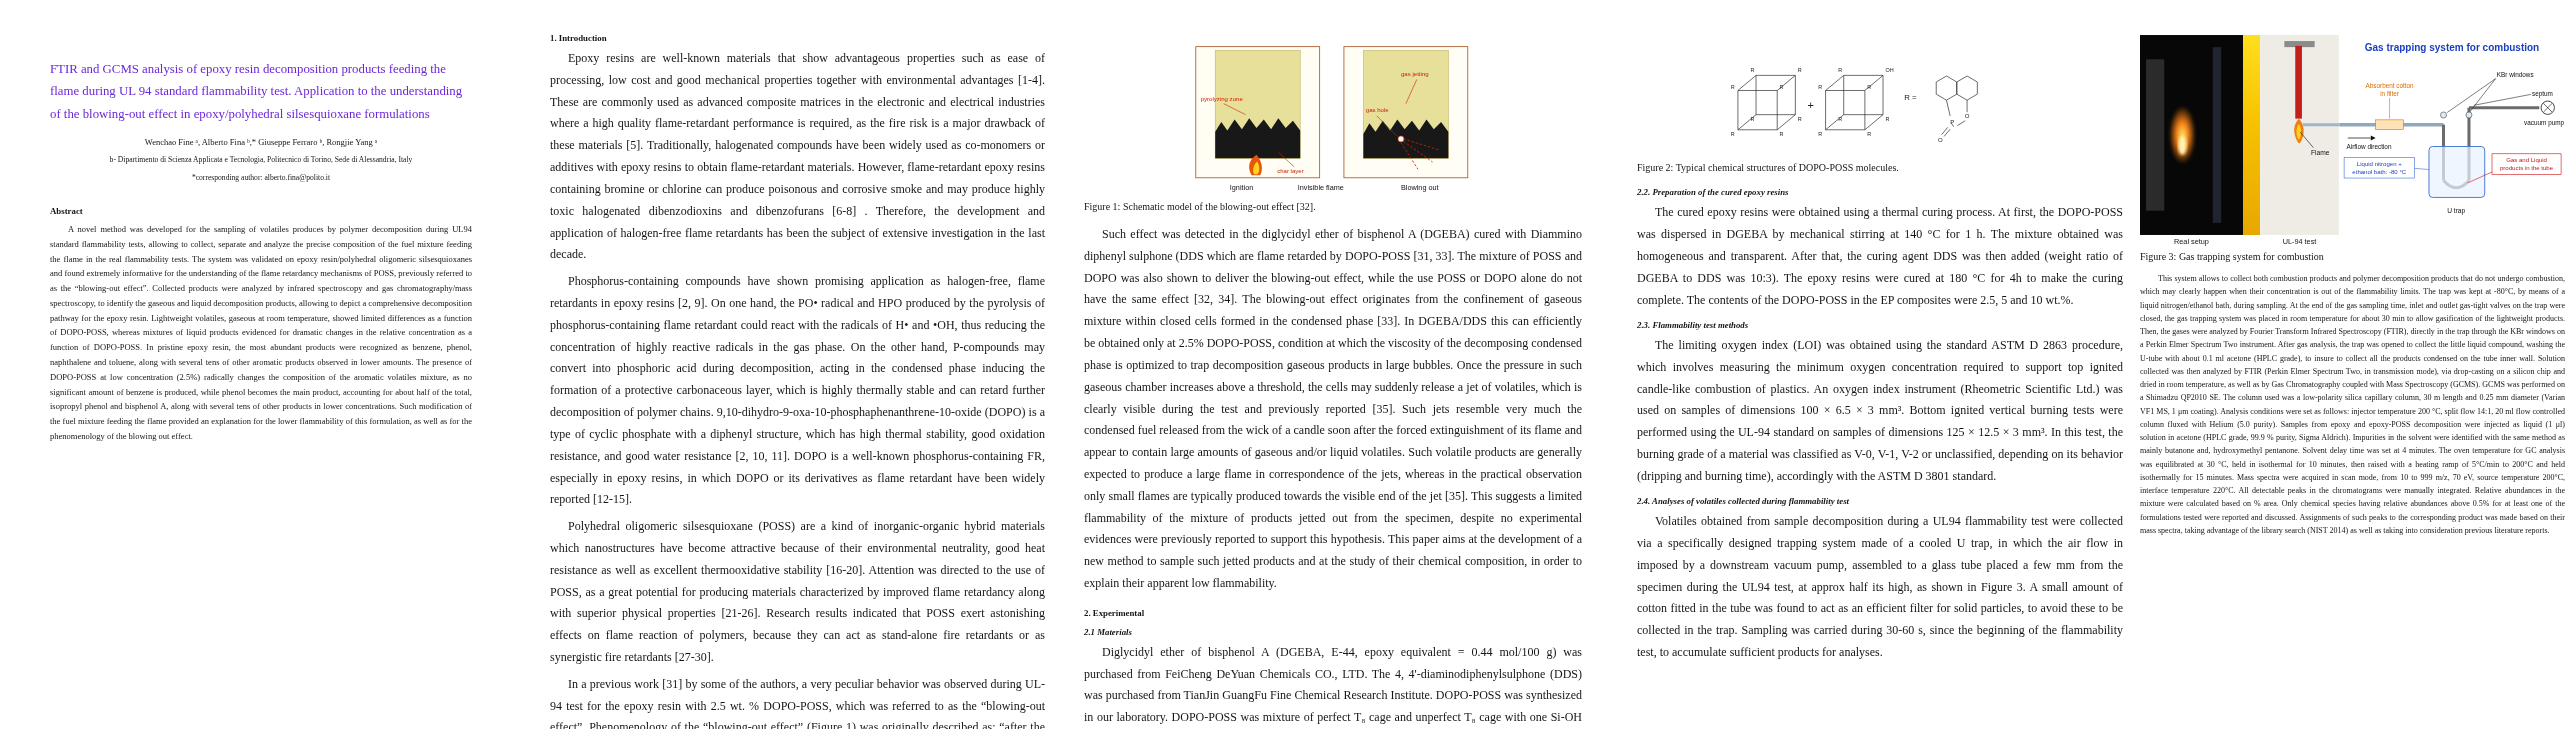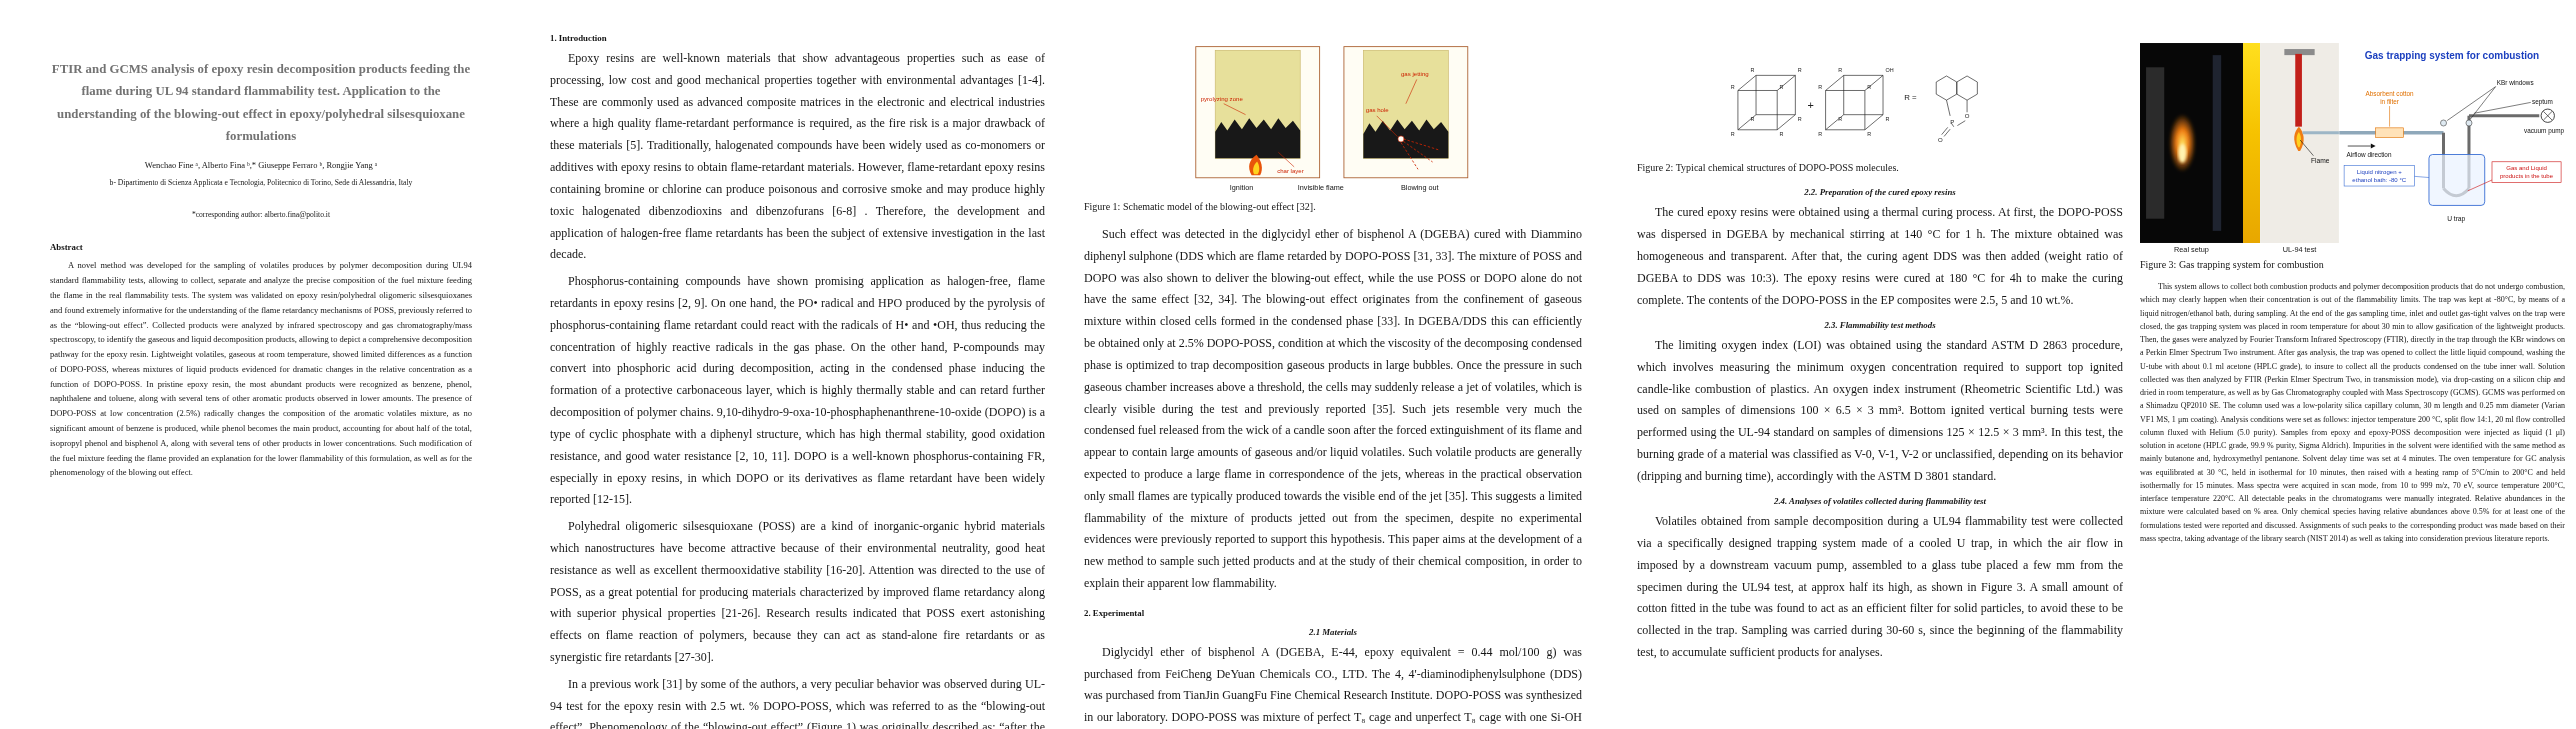--- a/index.html
+++ b/index.html
@@ -6,29 +6,29 @@
   html, body { background:#ffffff; }
   body { font-family:"Liberation Serif", serif; color:#151515; }
   .canvas { position:relative; width:2576px; height:729px; background:#ffffff; overflow:hidden; }
   .col { position:absolute; }
 
   
   #col-title { left:50px;  top:58px;  width:422px; }
   #col-intro { left:550px; top:33px;  width:495px; }
   #col-three { left:1084px; top:43px; width:498px; }
   #col-four  { left:1637px; top:53px; width:486px; }
-  #col-five  { left:2140px; top:43px; width:425px; }
-
-  .title   { font-size:12.8px; font-weight:bold; line-height:1.75; text-align:center; color:#737373; }
+  #col-five  { left:2140px; top:35px; width:425px; }
+
+  .title   { font-size:12.8px; font-weight:normal; line-height:1.75; text-align:left; color:#6d28d9; }
   .authors { text-align:center; font-size:8.5px; margin-top:12px; }
   .affil   { text-align:center; font-size:7.6px; line-height:1.55; margin-top:7.3px; }
-  .corr    { margin-top:20px; }
+  .corr    { margin-top:6px; }
 
   .h-sec { font-size:8.8px; font-weight:bold; margin-top:13.4px; }
-  .h-sub { font-size:8.8px; font-weight:bold; font-style:italic; margin-top:8.5px;text-align:center; }
+  .h-sub { font-size:8.8px; font-weight:bold; font-style:italic; margin-top:8.5px; }
   .h-first { margin-top:0; }
 
   .para { font-size:12px; line-height:1.82; text-align:justify; text-indent:18px; margin-top:4.9px; }
   #col-title .abstract { font-size:8.5px; line-height:1.74; margin-top:6px; }
   #col-title .abstract-h { margin-top:22px; }
   .keywords { margin-top:25.5px; text-indent:0; font-size:8.2px; line-height:1.7; }
   #col-five .para { font-size:8px; line-height:1.66; margin-top:9.7px; }
 
   figure { margin:0; }
   .fig-wrap { text-align:center; }

